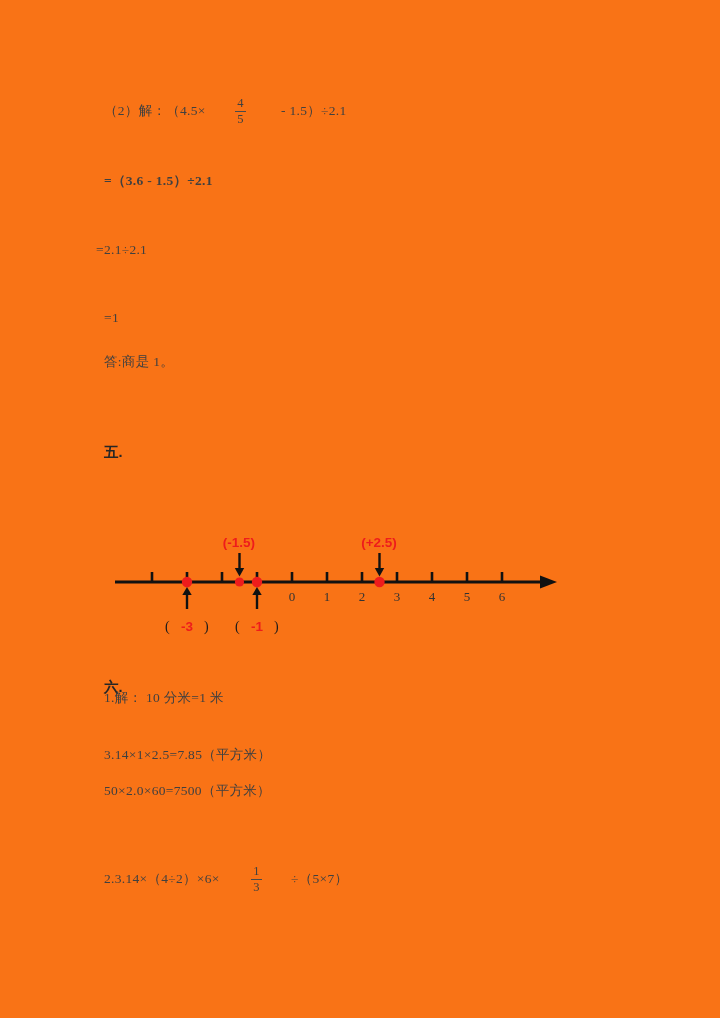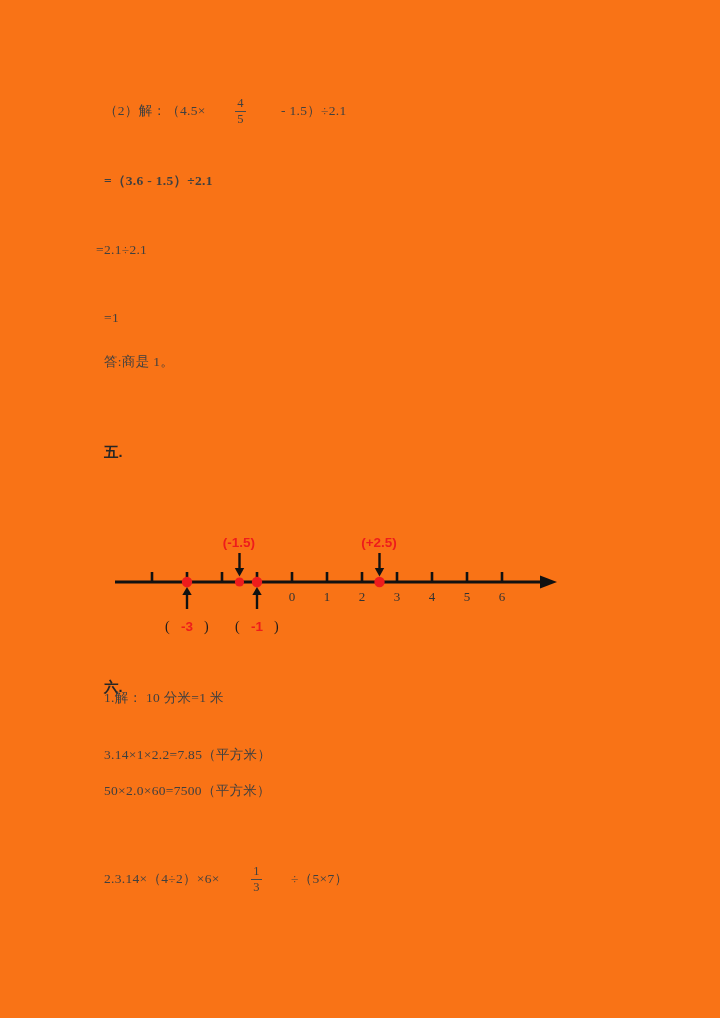--- a/index.html
+++ b/index.html
@@ -179,21 +179,21 @@
       <text class="nl-val" x="147" y="106" text-anchor="middle">-1</text>
       <text class="nl-paren" x="164" y="106">)</text>
 
     </svg>
   </div>
 
   <div class="section-head" style="left:104px; top:678px;">六.</div>
 
   <div class="line" style="left:104px; top:690px;">1.解： 10 分米=1 米</div>
 
-  <div class="line" style="left:104px; top:747px;">3.14×1×2.2=7.85（平方米）</div>
+  <div class="line" style="left:104px; top:747px;">3.14×1×2.5=7.85（平方米）</div>
 
   <div class="line" style="left:104px; top:783px;">50×2.0×60=7500（平方米）</div>
 
 
   <div class="line" style="left:104px; top:866px;">
     <span>2.3.14×（4÷2）×6×</span>
     <span style="display:inline-block; width:24px;"></span>
     <span class="frac">
       <span class="num">1</span>
       <span class="den">3</span>

